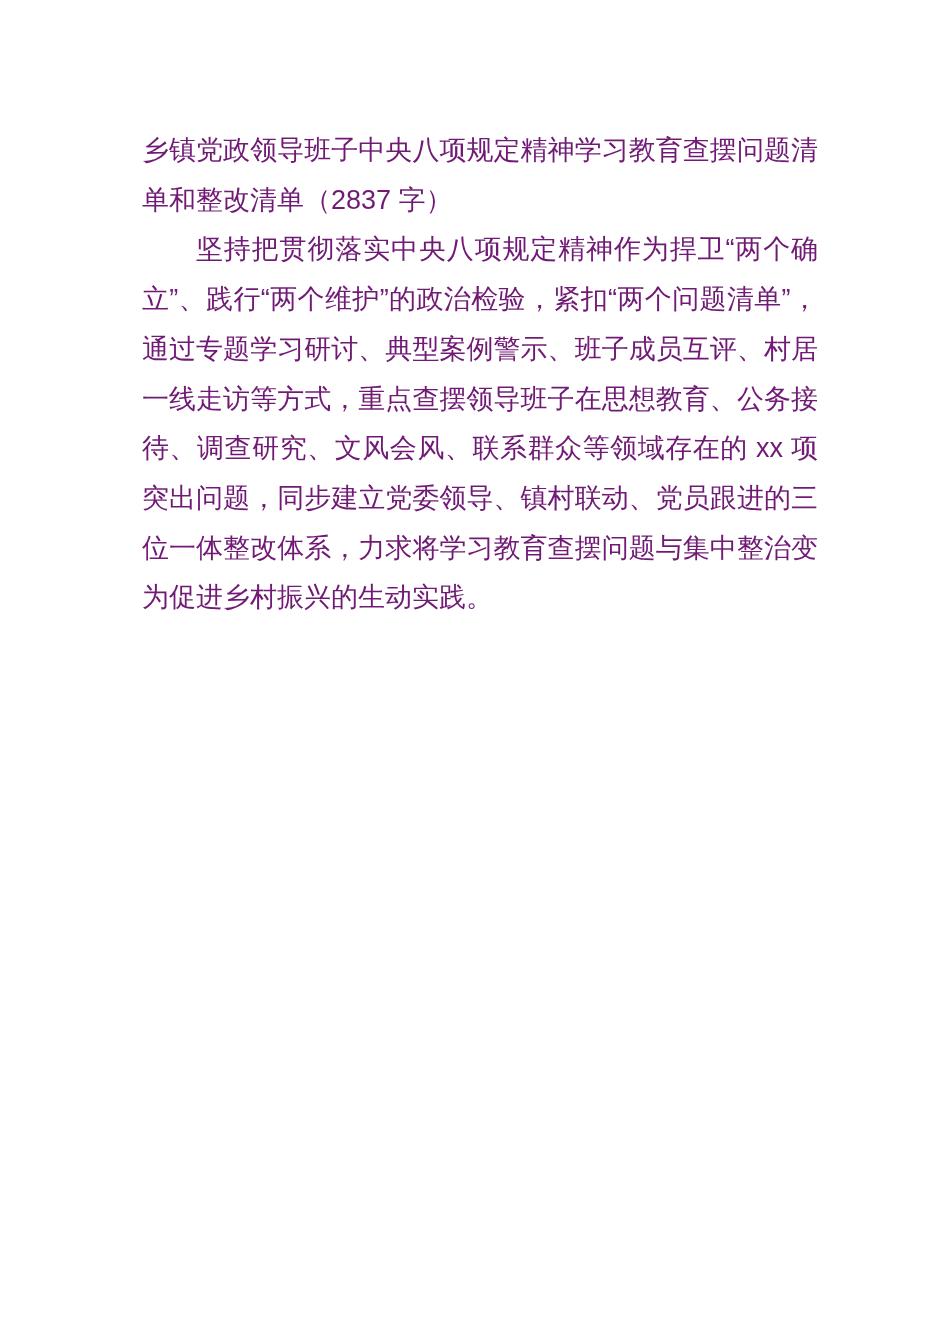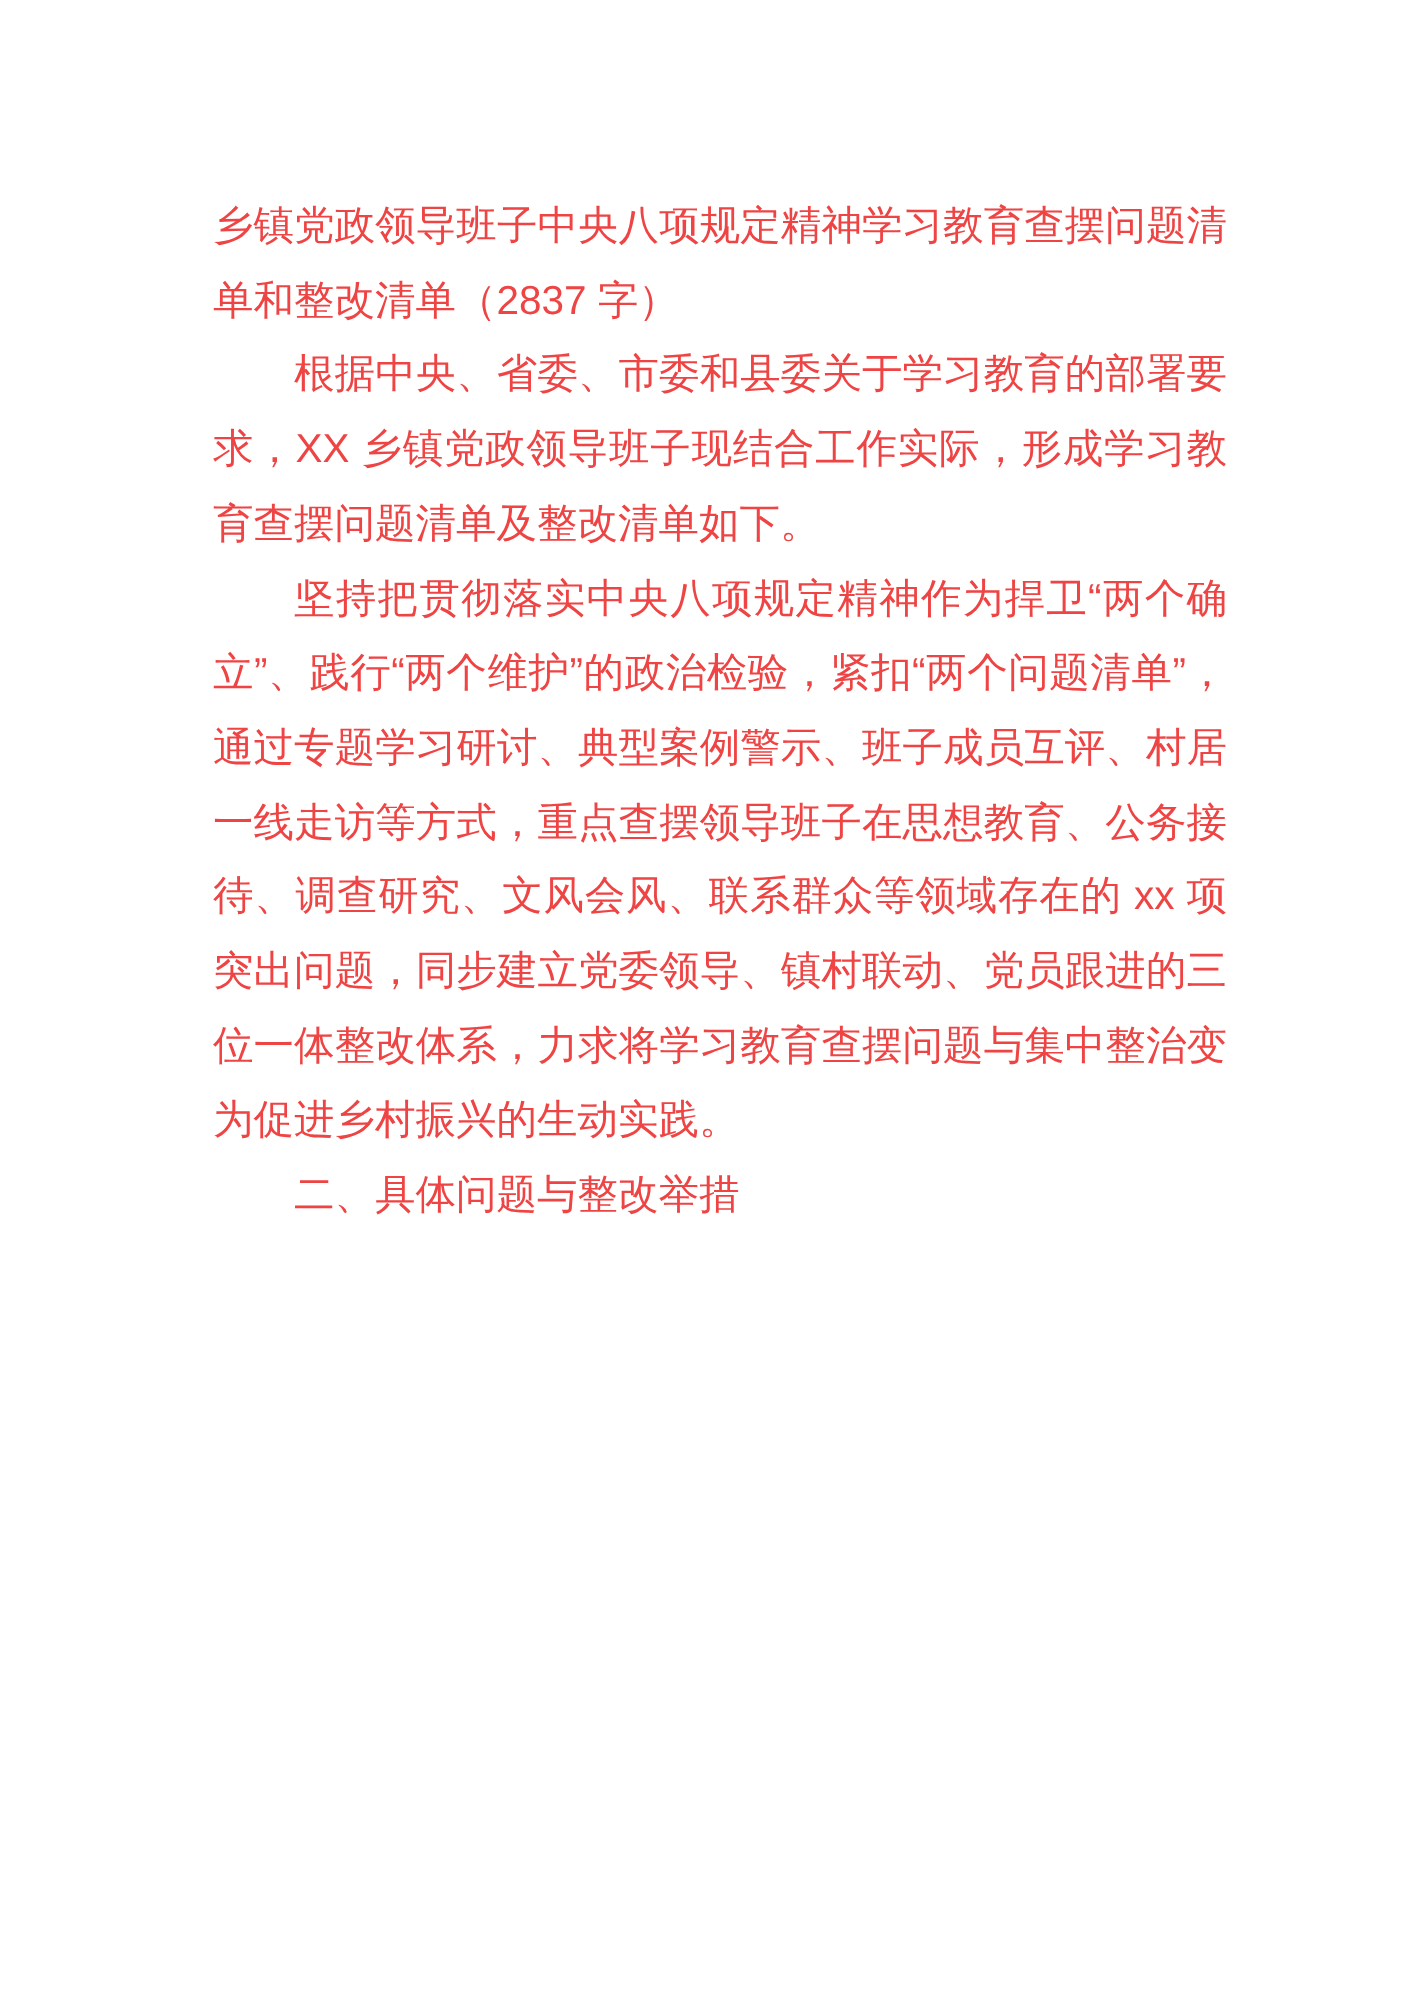--- a/index.html
+++ b/index.html
@@ -27,35 +27,33 @@
     color: #000000;
   }
   .doc-content p {
     margin: 0;
     padding: 0;
     font-size: 27px;
     line-height: 49.7px;
     text-align: justify;
     text-justify: inter-character;
     word-break: break-all;
-    color: #ef4444;
+    color: #701a75;
     font-weight: 400;
   }
   p.title {
     text-indent: 0;
   }
   p.body, p.heading, p.subheading {
     text-indent: 2em;
   }
 </style>
 </head>
 <body>
 
 <div class="doc-page">
   <div class="doc-content">
     <p class="title">乡镇党政领导班子中央八项规定精神学习教育查摆问题清单和整改清单（2837 字）</p>
     <div>
-        <p class="body">根据中央、省委、市委和县委关于学习教育的部署要求，XX 乡镇党政领导班子现结合工作实际，形成学习教育查摆问题清单及整改清单如下。</p>
         <p class="body">坚持把贯彻落实中央八项规定精神作为捍卫“两个确立”、践行“两个维护”的政治检验，紧扣“两个问题清单”，通过专题学习研讨、典型案例警示、班子成员互评、村居一线走访等方式，重点查摆领导班子在思想教育、公务接待、调查研究、文风会风、联系群众等领域存在的 xx 项突出问题，同步建立党委领导、镇村联动、党员跟进的三位一体整改体系，力求将学习教育查摆问题与集中整治变为促进乡村振兴的生动实践。</p>
-        <p class="heading">二、具体问题与整改举措</p>
       </div>
   </div>
 </div>
 
 </body></html>

